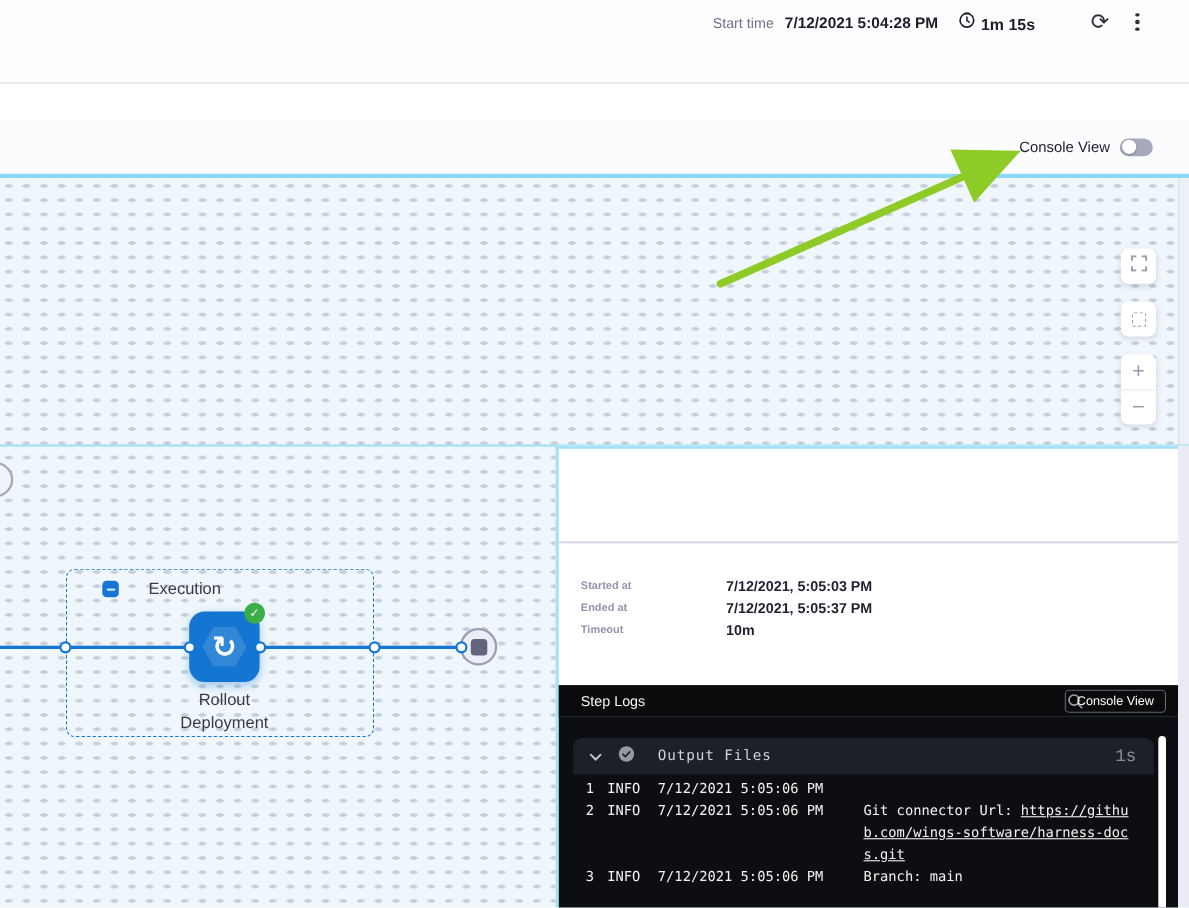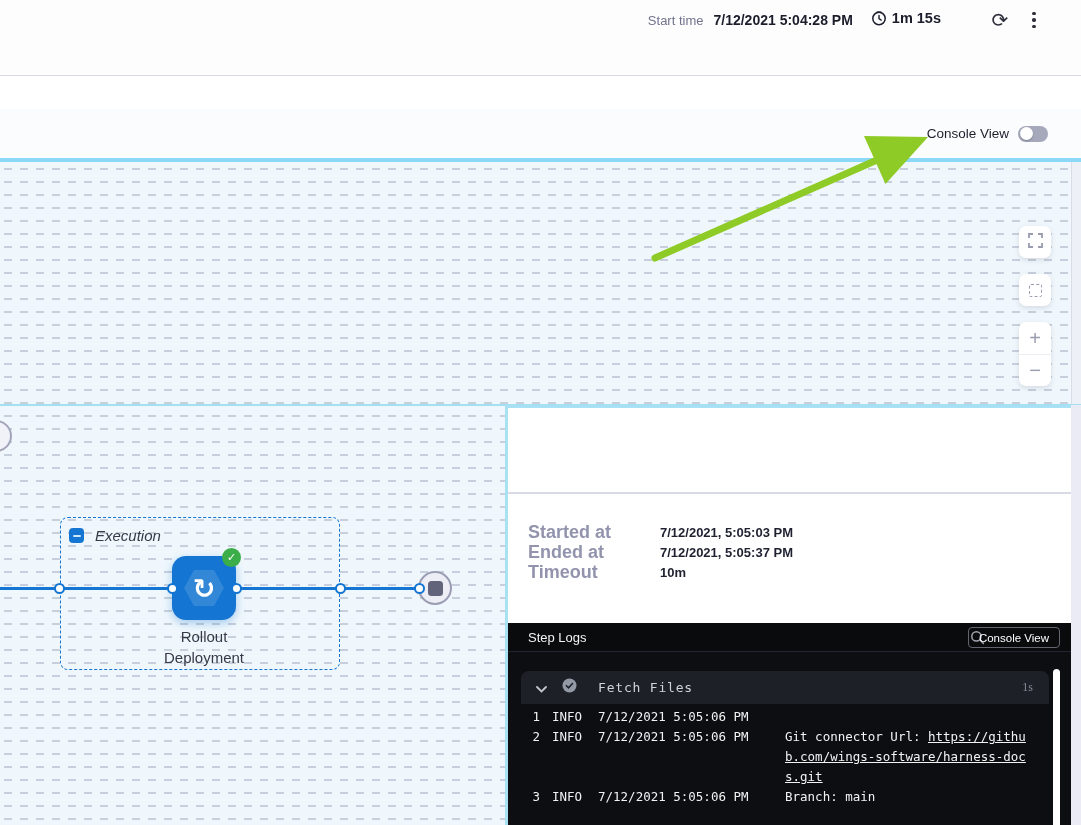--- a/index.html
+++ b/index.html
@@ -9,21 +9,21 @@
     font-family: "Liberation Sans", "DejaVu Sans", sans-serif;
     -webkit-font-smoothing: antialiased;
   }
   .abs { position:absolute; }
 
   
   .topbar { left:0; top:0; width:1081px; height:76px; background:#fdfdfe; border-bottom:1px solid #d9dbe5; }
   .topbar-right { position:absolute; top:9px; right:34px; display:flex; align-items:center; height:22px; }
   .start-time-label { font-size:13px; color:#71738c; margin-right:10px; }
   .start-time-value { font-size:14px; font-weight:600; color:#1c1d2b; margin-right:18px; }
-  .clock-wrap { display:flex; align-items:flex-start; gap:5px; margin-right:46px; }
+  .clock-wrap { display:flex; align-items:flex-end; gap:5px; margin-right:46px; }
   .duration-value { font-size:14.5px; font-weight:600; color:#1c1d2b; }
   .icon-btn { display:flex; align-items:center; justify-content:center; width:26px; height:24px; cursor:pointer; }
   .refresh-glyph { font-size:20px; color:#2e2f3a; line-height:1; }
   .kebab { display:flex; flex-direction:column; gap:3px; align-items:center; }
   .kebab i { width:3.5px; height:3.5px; border-radius:50%; background:#2e2f3a; display:block; }
 
   
   .console-strip { left:0; top:109px; width:1081px; height:49px; background:#fbfcfe; }
   .console-group { position:absolute; top:0; right:33px; height:49px; display:flex; align-items:center; gap:9px; }
   .console-label { font-size:13.5px; color:#1d1e2b; font-weight:500; }
@@ -53,21 +53,21 @@
 
   
   .arrow-svg { left:640px; top:118px; width:310px; height:162px; z-index:6; pointer-events:none; }
 
   
   .edge-arc { left:-20px; top:420px; width:32px; height:32px; border-radius:50%; border:2px solid #a2a4ba; background:#f1f2f8; }
 
   
   .conn-line { left:0; top:587px; width:420px; height:2.5px; background:#1476d2; z-index:1; }
   .exec-box { left:60px; top:517px; width:280px; height:153px; border:1.5px dashed #1476d2; border-radius:8px; z-index:2; }
-  .exec-head { position:absolute; left:8px; top:9px; display:flex; align-items:center; gap:11px;font-style:italic; }
+  .exec-head { position:absolute; left:32px; top:9px; display:flex; align-items:center; gap:27px; }
   .exec-chip { width:15px; height:15px; border-radius:4px; background:#1476d2; display:flex; align-items:center; justify-content:center; cursor:pointer; }
   .exec-chip i { display:block; width:8px; height:2px; background:#cfe6fa; border-radius:1px; }
   .exec-label { font-size:15px; color:#383946; }
   .step-node { left:172px; top:556px; width:64px; height:64px; border-radius:14px; background:#1476d2; z-index:3; box-shadow:0 3px 8px rgba(20,118,210,.35); display:flex; align-items:center; justify-content:center; cursor:pointer; }
   .node-hex { position:absolute; width:40px; height:36px; background:rgba(255,255,255,.13); clip-path:polygon(25% 0,75% 0,100% 50%,75% 100%,25% 100%,0 50%); }
   .node-glyph { position:relative; color:#fff; font-size:27px; font-weight:bold; font-family:"DejaVu Sans", sans-serif; line-height:1; }
   .badge { left:222px; top:548px; width:19px; height:19px; border-radius:50%; background:#3cae49; z-index:4; display:flex; align-items:center; justify-content:center; color:#fff; font-size:11px; font-weight:bold; }
   .dot { position:absolute; width:11px; height:11px; border-radius:50%; background:#fff; border:2px solid #1476d2; z-index:4; }
   .stop-node { left:418px; top:571px; width:34px; height:34px; border-radius:50%; background:#edeef5; border:2px solid #9b9db4; z-index:3; display:flex; align-items:center; justify-content:center; }
   .stop-node i { display:block; width:15px; height:15px; border-radius:3.5px; background:#62647c; }
@@ -83,35 +83,35 @@
   .lyt1 i { position:absolute; right:0; top:0; width:8px; height:100%; background:#0d84e0; display:block; }
   .lyt2 { width:17px; height:15px; border:1.5px solid #9b9db4; border-radius:2px; background:#e2e4ee; position:relative; cursor:pointer; }
   .lyt2 i { position:absolute; right:2px; top:1.5px; width:7px; height:9px; background:#6e7089; display:block; }
   .minim { width:13px; height:2.5px; background:#8b8da6; border-radius:1px; cursor:pointer; }
   .tabs { position:absolute; left:25px; top:61px; display:flex; gap:34px; }
   .tab { font-size:14px; color:#1d1e2b; padding-bottom:11px; cursor:pointer; }
   .tab.active { color:#0a7cd7; font-weight:600; border-bottom:3px solid #0a7cd7; }
   .tabs-divider { position:absolute; left:0; top:84px; width:100%; height:2px; background:#d8dae4; }
   .detail-rows { position:absolute; left:20px; top:114px; }
   .drow { display:flex; height:20px; align-items:center; }
-  .dlabel { width:112px; font-size:18px; font-weight:600; color:#9294ad; }
+  .dlabel { width:112px; font-size:10px; font-weight:600; color:#9294ad; }
   .dvalue { font-size:13px; font-weight:700; color:#1f2030;margin-left:20px; }
 
   
   .logs { position:absolute; left:0; top:215px; width:100%; height:205px; background:#0d0e11; }
   .logs-head { position:absolute; left:0; top:0; width:100%; height:29px; background:#0a0b0d; border-bottom:1px solid #232730; display:flex; align-items:center; }
   .logs-title { position:absolute; left:20px; font-size:13px; color:#f3f3f5; }
   .logs-search { position:absolute; right:86px; top:7px; cursor:pointer; }
   .console-btn { position:absolute; right:11px; top:4px; height:21px; padding:0 10px; border:1px solid #63656f; border-radius:4px; color:#fff; font-size:11.5px; display:flex; align-items:center; cursor:pointer; background:transparent; }
   .log-group { position:absolute; left:13px; top:48px; width:528px; }
   .lg-head { height:33px; background:#1d2027; border-radius:8px 8px 0 0; display:flex; align-items:center; cursor:pointer; }
   .lg-chevron { margin-left:15px; }
   .lg-check { margin-left:15px; }
   .lg-name { margin-left:21px; font-family:"DejaVu Sans Mono", monospace; font-size:13px; letter-spacing:.8px; color:#ced3da; }
-  .lg-dur { margin-left:auto; margin-right:16px; font-family:Liberation Serif, serif; font-size:12px; color:#878b94; }
+  .lg-dur { margin-left:auto; margin-right:16px; font-family:Liberation Mono, monospace; font-size:16px; color:#878b94; }
   .log-lines { position:absolute; left:13px; top:84px; width:540px; font-family:"DejaVu Sans Mono", monospace; font-size:12.5px; line-height:20px; color:#f2f2f3; }
   .lrow { display:flex; }
   .lnum { width:19px; text-align:right; flex:none; }
   .llevel { width:34px; margin-left:12px; flex:none; }
   .ltime { width:152px; margin-left:12px; flex:none; }
   .lmsg { width:251px; margin-left:35px; flex:none; word-break:break-all; }
   .lmsg.bold { font-weight:bold; }
   .lmsg a { color:#f2f2f3; text-decoration:underline; }
   .log-scrollbar { position:absolute; left:545px; top:46px; width:7px; height:162px; background:#fff; border-radius:4px; cursor:pointer; }
 </style>
@@ -255,21 +255,21 @@
           <svg width="11" height="7" viewBox="0 0 11 7">
               <path d="M1 1l4.5 4.5L10 1" fill="none" stroke="#c2c6cd" stroke-width="1.8" stroke-linecap="round"></path>
             </svg>
         </span>
         <span class="lg-check">
           <svg width="15" height="15" viewBox="0 0 15 15">
               <circle cx="7.5" cy="7.5" r="7" fill="#939aa6"></circle>
               <path d="M4.4 7.7l2.1 2.1 4-4.3" fill="none" stroke="#1d2027" stroke-width="1.6" stroke-linecap="round"></path>
             </svg>
         </span>
-        <span class="lg-name">Fetch Files</span>
+        <span class="lg-name">Output Files</span>
         <span class="lg-dur">1s</span>
       </div>
     </div>
 
     <div class="log-lines">
       <div class="lrow">
         <span class="lnum">1</span>
         <span class="llevel">INFO</span>
         <span class="ltime">7/12/2021 5:05:06 PM</span>
       </div>

